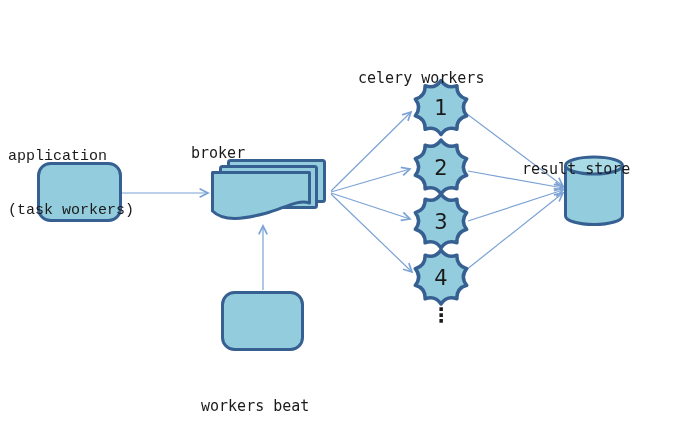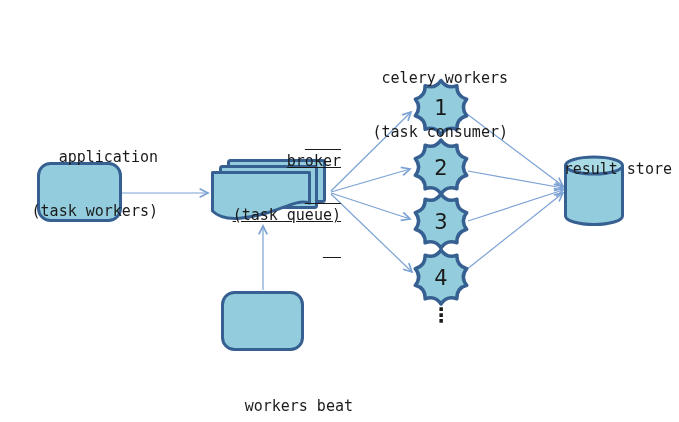--- a/index.html
+++ b/index.html
@@ -27,21 +27,21 @@
   .cyl-top{fill:var(--fill-light);stroke:var(--border);stroke-width:3;}
   .arrow-line{stroke:var(--arrow);stroke-width:1.2;fill:none;}
   .ah-path{stroke:var(--arrow);stroke-width:1.4;fill:none;}
   .num{
     font-family:"DejaVu Sans","Liberation Sans",sans-serif;
     font-size:21px;fill:var(--text);
     text-anchor:middle;
   }
   .lbl{
     position:absolute;
-    text-align:right;
+    text-align:left;
     font-size:15px;
     line-height:18px;
     white-space:pre;
   }
   .dots{
     position:absolute;
     text-align:center;
     font-family:"DejaVu Sans","Liberation Sans",sans-serif;
     font-weight:700;
     font-size:20px;
@@ -96,33 +96,31 @@
       <text class="num" x="441" y="228.5">3</text>
       <text class="num" x="441" y="284.5">4</text>
     </g>
 
     <g>
       <path class="shape cyl" d="M565.5,165.5 V216 a28.5,8.5 0 0 0 57,0 V165.5"></path>
       <ellipse class="cyl-top" cx="594" cy="165.5" rx="28.5" ry="8.5"></ellipse>
     </g>
   </svg>
 
-  <div class="lbl" style="left:8px;top:112px;width:150px;">
+  <div class="lbl" style="left:8px;top:112px;width:150px;font-family:Liberation Mono, monospace;">
     <div>application</div>
     <div>(task workers)</div>
   </div>
 
-  <div class="lbl" style="left:191px;top:116px;width:150px;text-decoration:underline;">
+  <div class="lbl" style="left:191px;top:108px;width:150px;">
     <div>broker</div>
-    <div>(task queue)</div>
   </div>
 
   <div class="lbl" style="left:358px;top:33px;width:150px;">
     <div>celery workers</div>
-    <div>(task consumer)</div>
   </div>
 
   <div class="lbl" style="left:522px;top:124px;width:150px;">
     <div>result store</div>
   </div>
 
   <div class="lbl" style="left:201px;top:361px;width:152px;">
     <div>workers beat</div>
     
   </div>

